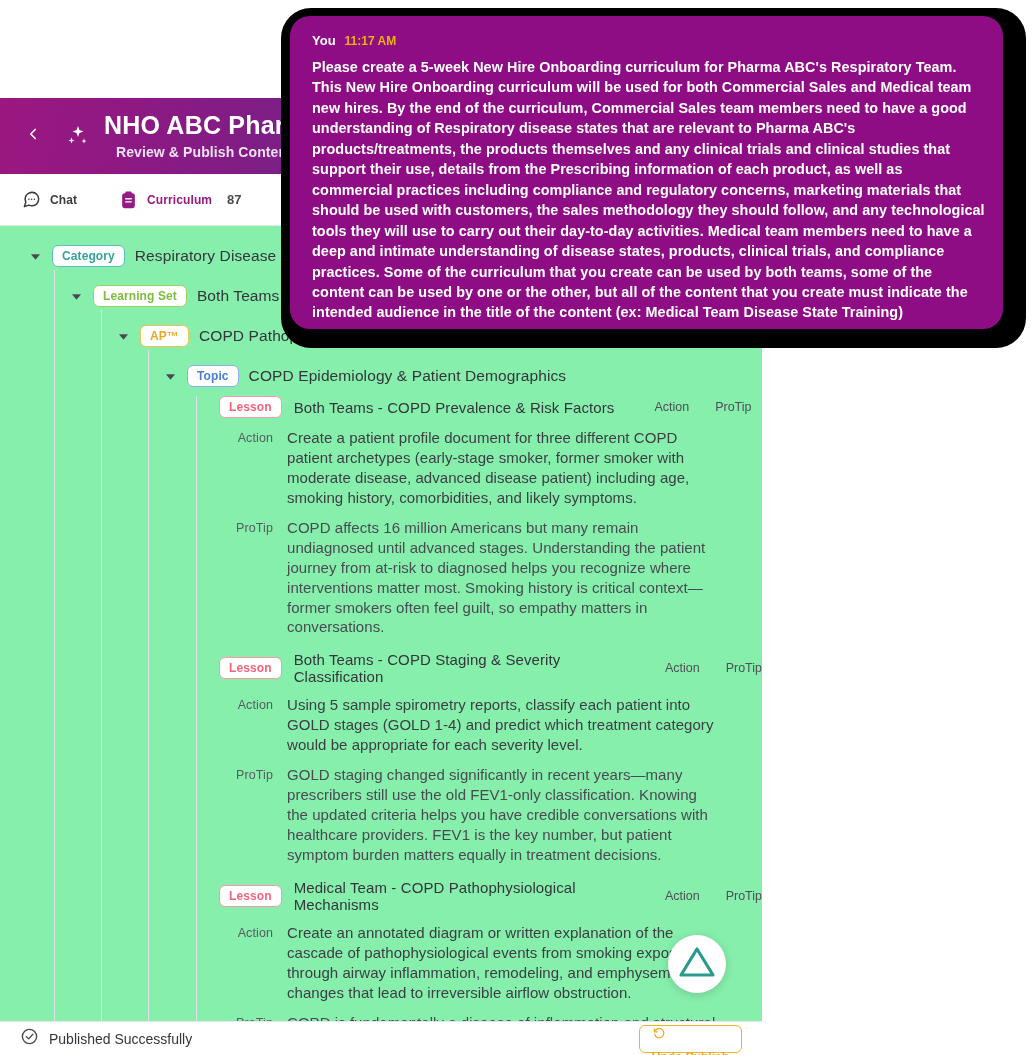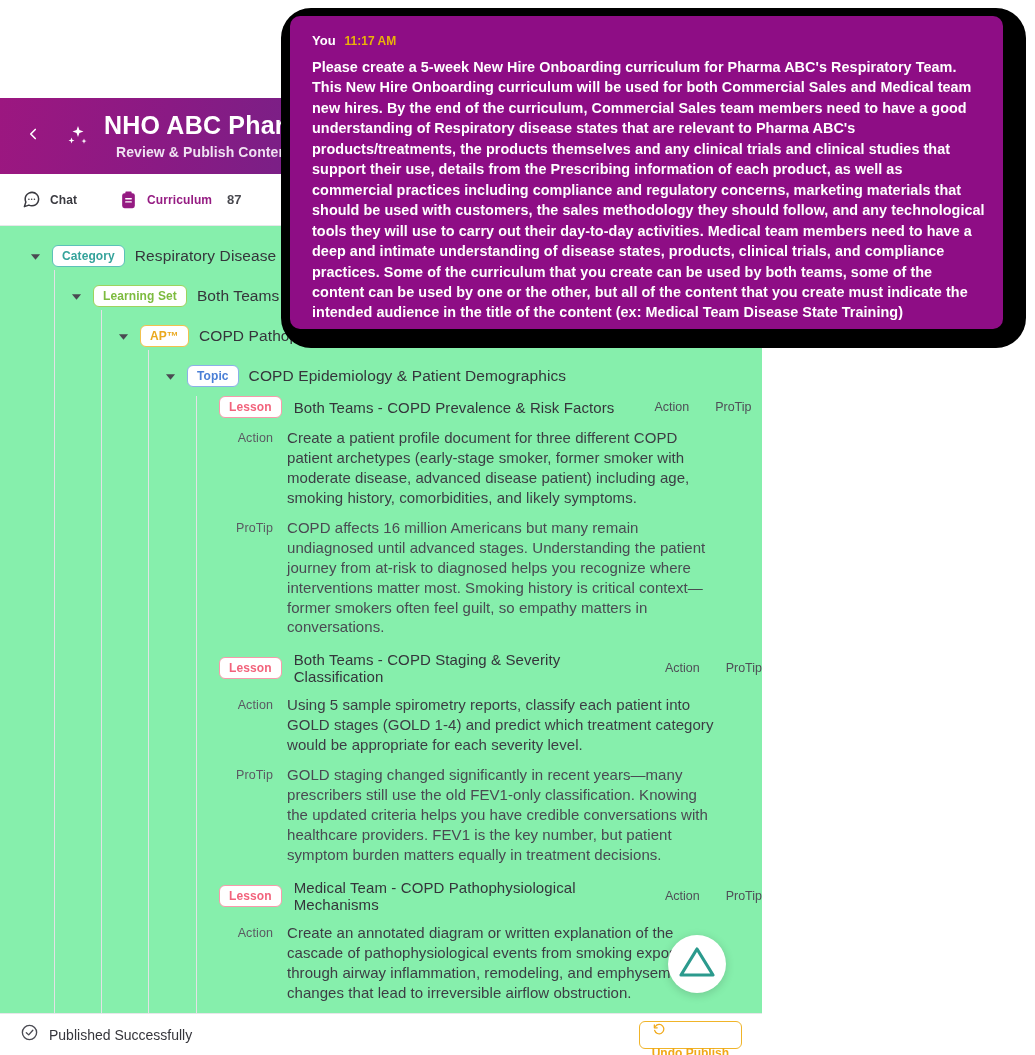--- a/index.html
+++ b/index.html
@@ -145,21 +145,21 @@
     letter-spacing: .05px;
   }
   .detail-txt.pro { color: #4a4a52; }
   .lesson-block { margin-top: 14px; }
   .lesson-block.first { margin-top: 4px; }
 
   
   .status-bar {
     position: absolute;
     left: 0; bottom: 0;
-    width: 762px; height: 42px;
+    width: 762px; height: 34px;
     background: #ffffff;
     border-top: 1px solid #e7e7ea;
     display: flex; align-items: center;
     padding: 0 20px;
   }
   .status-left { display:flex; align-items:center; gap: 10px; }
   .status-text { font-size: 14px; color: #35353b; }
   .undo-btn {
     margin-left: auto;
     display: inline-flex; align-items: flex-start; gap: 7px;
@@ -199,21 +199,21 @@
     left: 0; top: 0;
     width: 745px; height: 340px;
     background: #000000;
     border-radius: 30px;
   }
   .bubble {
     position: absolute;
     left: 9px; top: 8px;
     width: 713px; height: 313px;
     background: #8e0d85;
-    border-radius: 10px;
+    border-radius: 20px;
     padding: 17px 16px 16px 22px;
     color: #ffffff;
     overflow: hidden;
   }
   .bubble-meta { display: flex; align-items: baseline; gap: 9px; margin-bottom: 9px; }
   .bubble-author { font-size: 13px; font-weight: bold; color: #ffffff; }
   .bubble-time { font-size: 12px; color: #eab308; font-weight: bold; }
   .bubble-body {
     font-size: 14.4px;
     line-height: 1.42;

